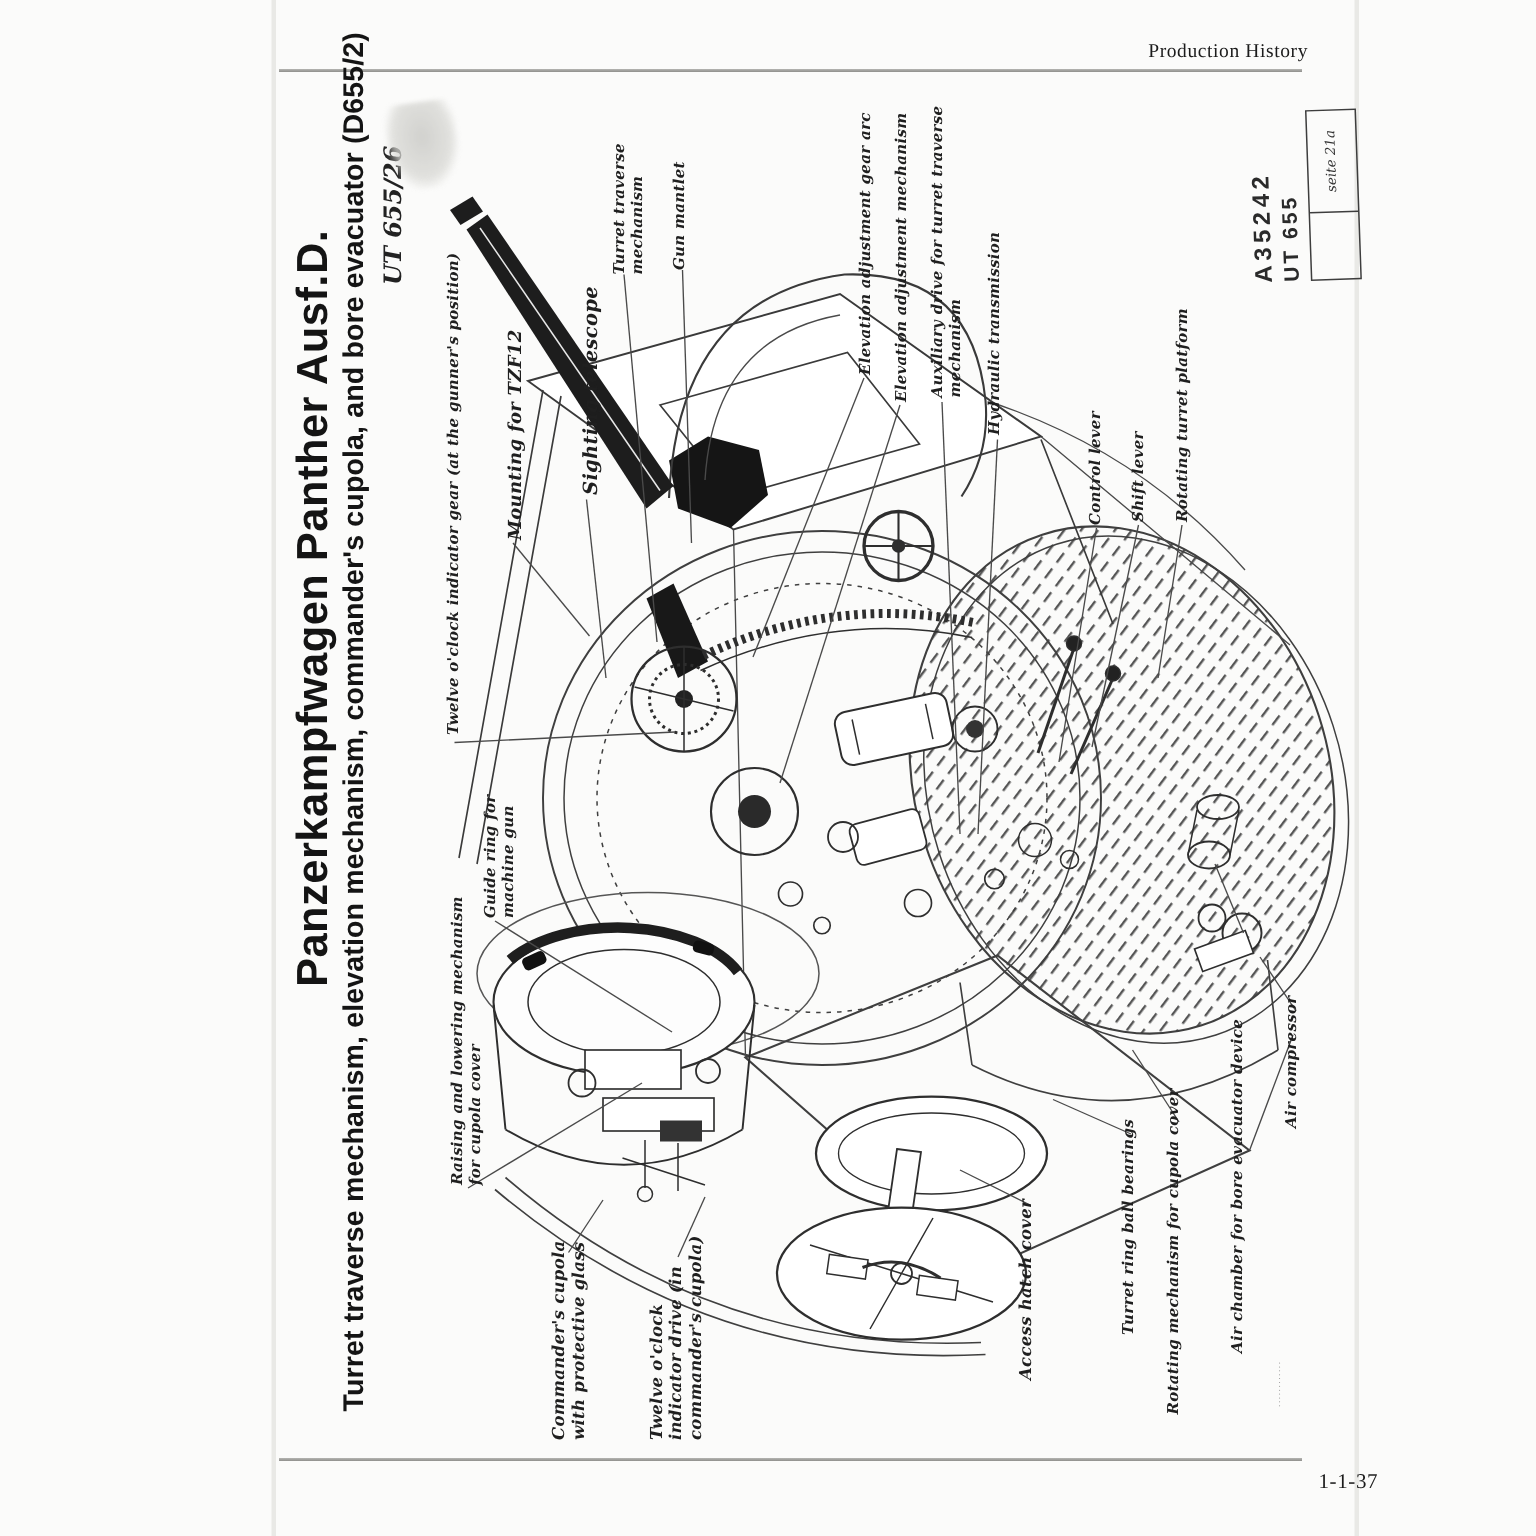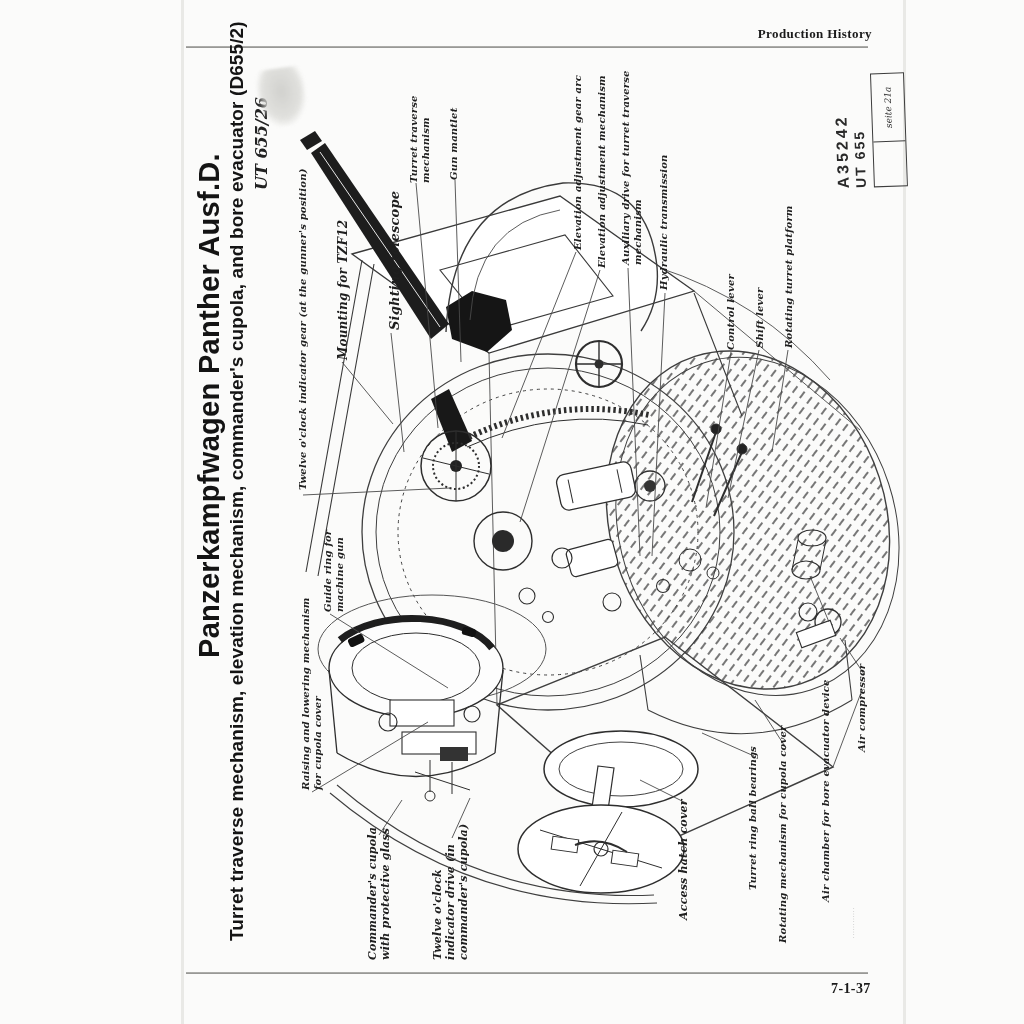--- a/index.html
+++ b/index.html
@@ -3,22 +3,22 @@
 <meta charset="utf-8">
 <style>
   html,body{margin:0;padding:0;}
   body{
     width:1024px;height:1024px;position:relative;overflow:hidden;
     background:#fbfbfa;font-family:"Liberation Serif",serif;
   }
   .page-edge{position:absolute;top:0;bottom:0;width:3px;background:#e9e9e6;}
   .rule{position:absolute;height:2px;background:linear-gradient(to bottom,#b5b5b2,#8f8f8c);}
   .hdr{
-    position:absolute;font-family:"Liberation Serif",serif;font-weight:bold;
-    color:#1b1b1b;letter-spacing:.4px;
+    position:absolute;font-family:"Liberation Serif",serif;font-weight:normal;
+    color:#1b1b1b;letter-spacing:.4px;margin-left:48px;
   }
   .rot{position:absolute;transform-origin:0 0;transform:rotate(-90deg);white-space:pre;}
   .title1{font-family:"Liberation Sans",sans-serif;font-weight:bold;font-size:29px;
     color:#141414;letter-spacing:.3px;}
   .title2{font-family:"Liberation Sans",sans-serif;font-weight:bold;font-size:19px;
     color:#141414;letter-spacing:.1px;}
   .docref{font-family:"DejaVu Serif",serif;font-style:italic;font-weight:bold;
     font-size:16px;color:#222;}
   .lbl{font-family:"DejaVu Serif",serif;font-style:italic;font-weight:bold;
     color:#1f1f1f;line-height:1.18;letter-spacing:.2px;}
@@ -41,21 +41,21 @@
 </head>
 <body>
 
 <div class="page-edge" style="left:181px"></div>
 <div class="page-edge" style="left:903px"></div>
 
 <div class="hdr" style="right:152px;top:26px;font-size:13px">Production History</div>
 <div class="rule" style="left:186px;top:46px;width:682px"></div>
 
 <div class="rule" style="left:186px;top:972px;width:682px"></div>
-<div class="hdr" style="left:831px;top:981px;font-size:14px">7-1-37</div>
+<div class="hdr" style="left:831px;top:981px;font-size:14px">1-1-37</div>
 
 <div class="rot title1" style="left:193px;top:658px">Panzerkampfwagen Panther Ausf.D.</div>
 <div class="rot title2" style="left:226px;top:941px">Turret traverse mechanism, elevation mechanism, commander's cupola, and bore evacuator (D655/2)</div>
 <div class="rot docref" style="left:252px;top:190px">UT 655/26</div>
 
 <div class="smudge"></div>
 
 <div class="rot" style="left:799px;top:190px;transform:rotate(-92deg)">
   <div class="stamp">
     <div class="s1">A35242</div>

